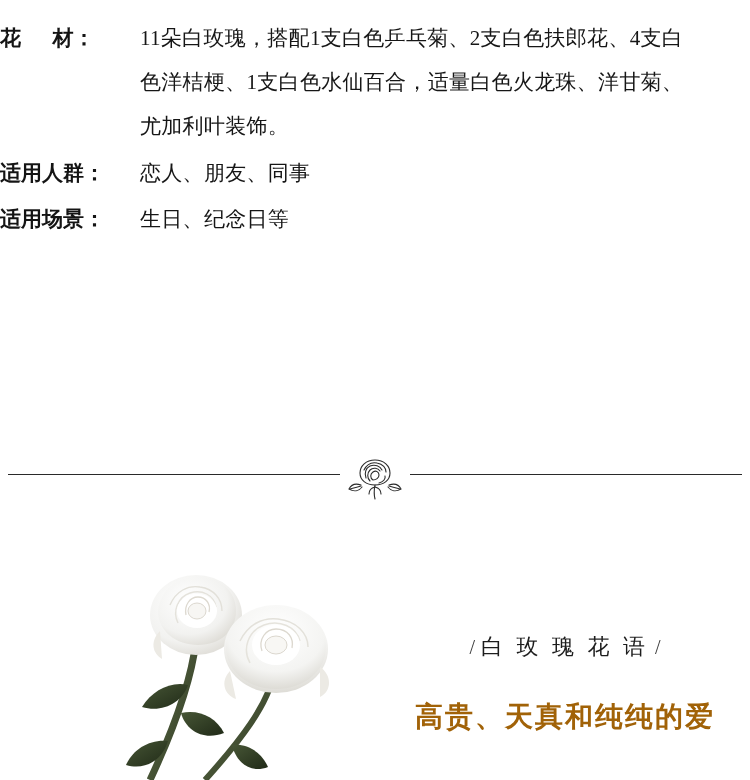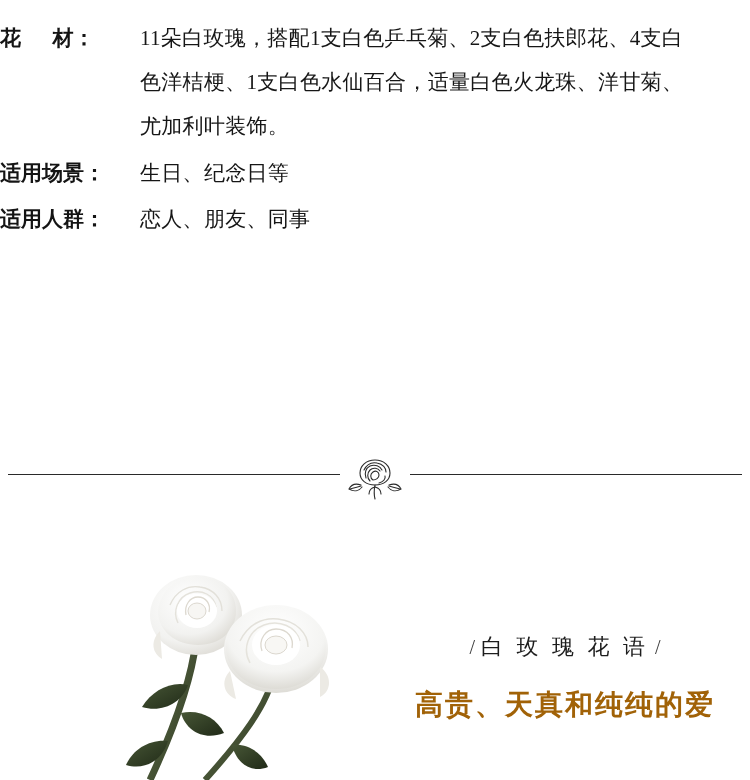--- a/index.html
+++ b/index.html
@@ -87,21 +87,21 @@
   .lang-block {
     position: absolute;
     left: 390px; top: 632px;
     width: 350px;
     text-align: center;
   }
   .lang-title {
     font-size: 22px;
     letter-spacing: 4px;
     color: #1d1d1d;
-    margin-bottom: 24px;
+    margin-bottom: 36px;
     white-space: nowrap;
   }
   .lang-title .slash {
     font-size: 20px;
     color: #3a3a3a;
     padding: 0 6px;
     letter-spacing: 0;
   }
   .lang-main {
     font-size: 28px;
@@ -122,27 +122,27 @@
 <body>
 
 <div class="spec-block">
 
   <div class="spec-row">
     <div class="spec-label">花      材：</div>
     <div class="spec-value">11朵白玫瑰，搭配1支白色乒乓菊、2支白色扶郎花、4支白色洋桔梗、1支白色水仙百合，适量白色火龙珠、洋甘菊、尤加利叶装饰。</div>
   </div>
 
   <div class="spec-row tight">
+    <div class="spec-label wide">适用人群：</div>
+    <div class="spec-value">恋人、朋友、同事</div>
+  </div>
+
+  <div class="spec-row tight">
     <div class="spec-label wide">适用场景：</div>
     <div class="spec-value">生日、纪念日等</div>
-  </div>
-
-  <div class="spec-row tight">
-    <div class="spec-label wide">适用人群：</div>
-    <div class="spec-value">恋人、朋友、同事</div>
   </div>
 
 </div>
 
 <div class="divider">
   <div class="line left"></div>
   <div class="line right"></div>
   <div class="rose">
     <svg width="60" height="52" viewBox="0 0 60 52" fill="none" stroke="#2b2b2b" stroke-width="1.1" stroke-linecap="round">
 

